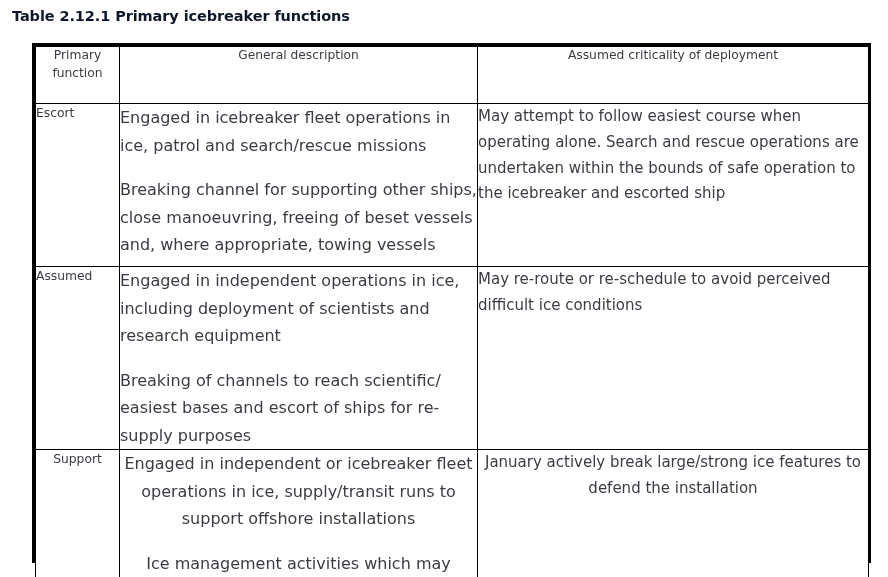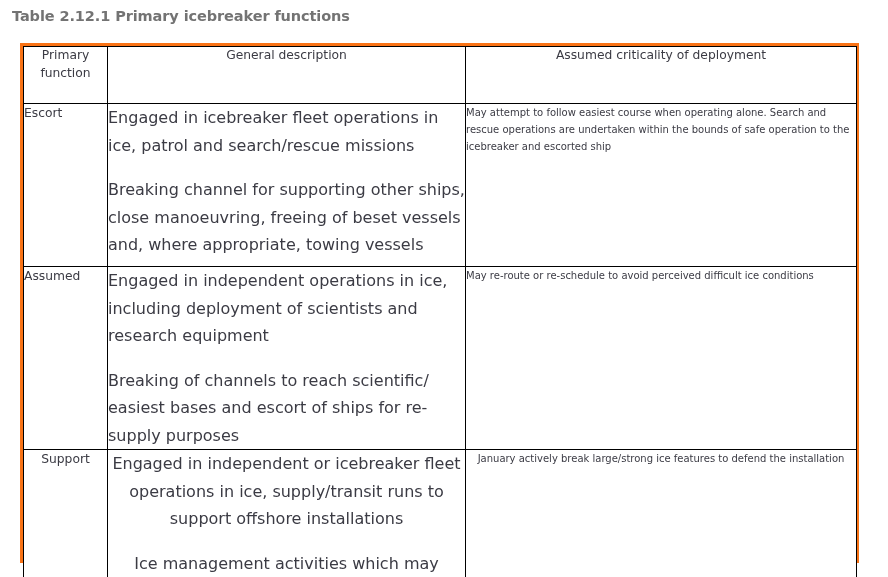--- a/index.html
+++ b/index.html
@@ -19,32 +19,32 @@
     width: 888px;
     height: 577px;
     background: #ffffff;
   }
   .table-caption {
     position: absolute;
     left: 12px;
     top: 8px;
     font-size: 14.5px;
     font-weight: bold;
-    color: #737373;
+    color: #0f172a;
     letter-spacing: -0.1px;
     white-space: nowrap;
   }
   .table-wrap {
     position: absolute;
-    left: 20px;
+    left: 32px;
     top: 43px;
     width: 839px;
     height: 520px;
     box-sizing: border-box;
-    border: 3px solid #f97316;
+    border: 3px solid #000000;
     background: #ffffff;
   }
   table.doc-table {
     width: 100%;
     height: 100%;
     border-collapse: collapse;
     table-layout: fixed;
   }
   table.doc-table td,
   table.doc-table th {
@@ -79,21 +79,21 @@
     font-size: 12.3px;
     line-height: 1.5;
   }
   td.cell-desc {
     padding: 24px 14px 10px 9px;
     font-size: 16px;
     line-height: 1.72;
   }
   td.cell-crit {
     padding: 9px 14px 10px 9px;
-    font-size: 10px;
+    font-size: 15px;
     line-height: 1.72;
   }
   .para {
     margin: 0 0 17px 0;
   }
   .para:last-child {
     margin-bottom: 0;
   }
   
   tr.row-escort td { height: 162px; margin-top: 16px; }

